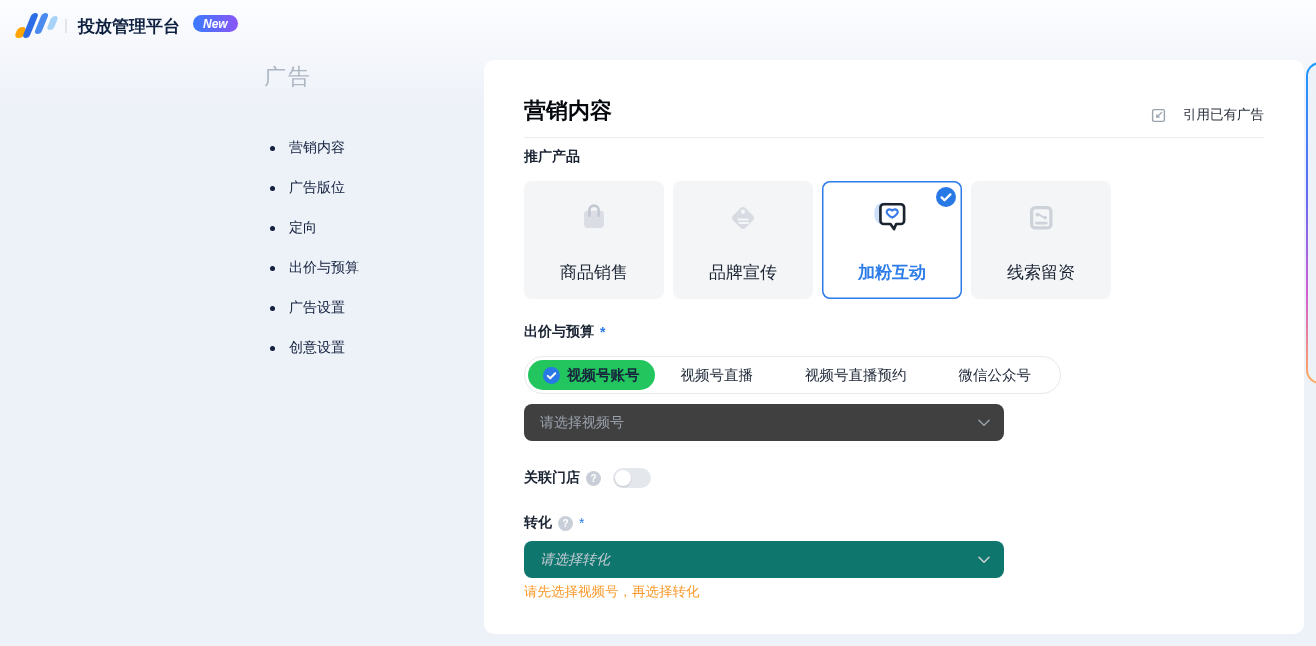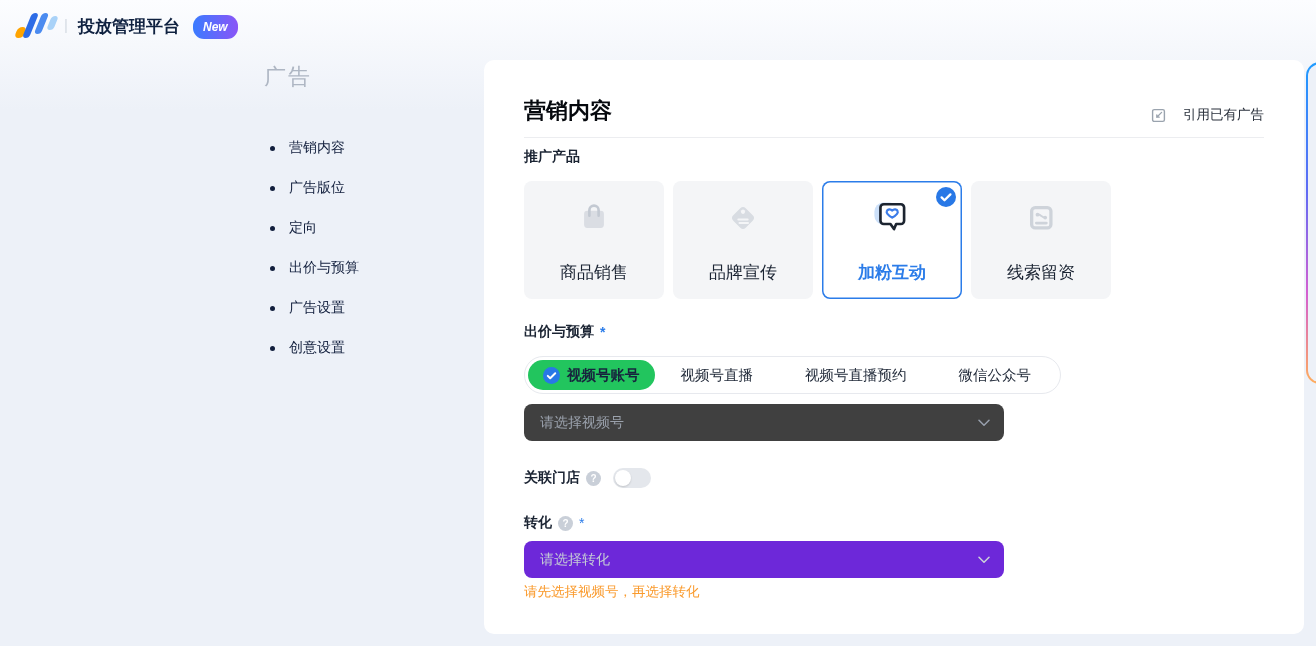--- a/index.html
+++ b/index.html
@@ -15,21 +15,21 @@
   .topbar { position:absolute; top:0; left:0; width:100%; height:52px; }
   .logo { position:absolute; left:14px; top:10px; width:46px; height:32px; }
   .logo .bar { position:absolute; border-radius:4px; transform:skewX(-22deg); }
   .logo .b1 { left:13px; top:3px;  width:7px; height:25px; background:#2d6ce6; }
   .logo .b2 { left:24px; top:3px;  width:7px; height:21px; background:#4b8bf0; }
   .logo .b3 { left:35px; top:6px;  width:7px; height:14px; background:#a9d2f8; }
   .logo .dot { position:absolute; left:2px; top:17px; width:9px; height:11px; border-radius:5px; transform:skewX(-22deg); background:#ffa400; }
   .topbar .pipe { position:absolute; left:64px; top:16px; color:#d4dae2; font-size:15px; }
   .topbar .title { position:absolute; left:78px; top:15px; font-size:17px; font-weight:700; color:#0f2140; }
   .badge-new {
-    position:absolute; left:193px; top:15px; height:24px; padding:0 10px;
+    position:absolute; left:193px; top:15px; height:17px; padding:0 10px;
     border-radius:11px; background:linear-gradient(90deg,#3a7bff,#8a55f7);
     color:#fff; font-size:12px; font-style:italic; font-weight:700;
     display:flex; align-items:center;
   }
 
   
   .sidebar { position:absolute; left:264px; top:62px; width:200px; }
   .sidebar-title { font-size:22px; color:#aeb6c3; font-weight:500; letter-spacing:2px; }
   .sidebar-list { margin-top:36px; list-style:none; }
   .sidebar-item { display:flex; align-items:center; height:40px; cursor:pointer; }
@@ -70,21 +70,21 @@
     display:flex; align-items:center; gap:7px; padding:0 15px;
     background:#22c55e; border-radius:16px; font-weight:700; color:#17233d;
   }
 
   
   .select {
     position:absolute; left:40px; width:480px; height:37px; border-radius:8px;
     background:#404040; display:flex; align-items:center; padding:0 14px 0 16px; cursor:pointer;
   }
   .select .ph { flex:1; font-size:14px; color:#9aa1ac; }
-  .select.disabled { background:#6d28d9; cursor:default; }
+  .select.disabled { background:#0f766e; cursor:default;font-style:italic; }
   .select.disabled .ph { color:#c5cbd5; }
 
   
   .inline-row { position:absolute; left:40px; display:flex; align-items:center; }
   .help {
     width:15px; height:15px; border-radius:50%; background:#c9cfd8; color:#fff;
     font-size:10px; font-weight:700; display:flex; align-items:center; justify-content:center;
     margin-left:6px; flex:none;
   }
   .toggle { width:38px; height:20px; border-radius:10px; background:#e4e7ec; position:relative; margin-left:12px; cursor:pointer; }

